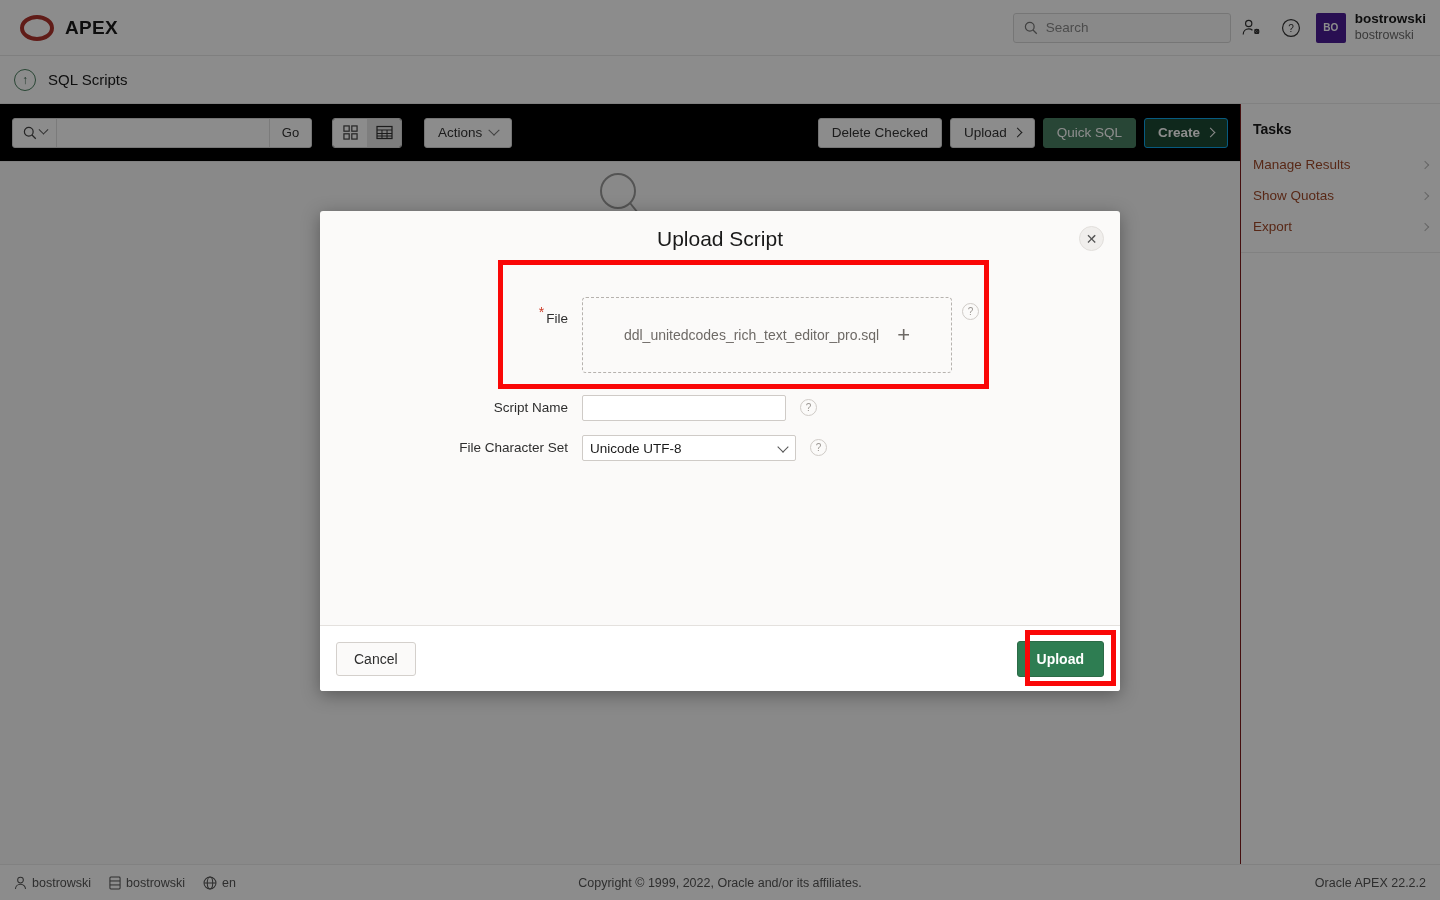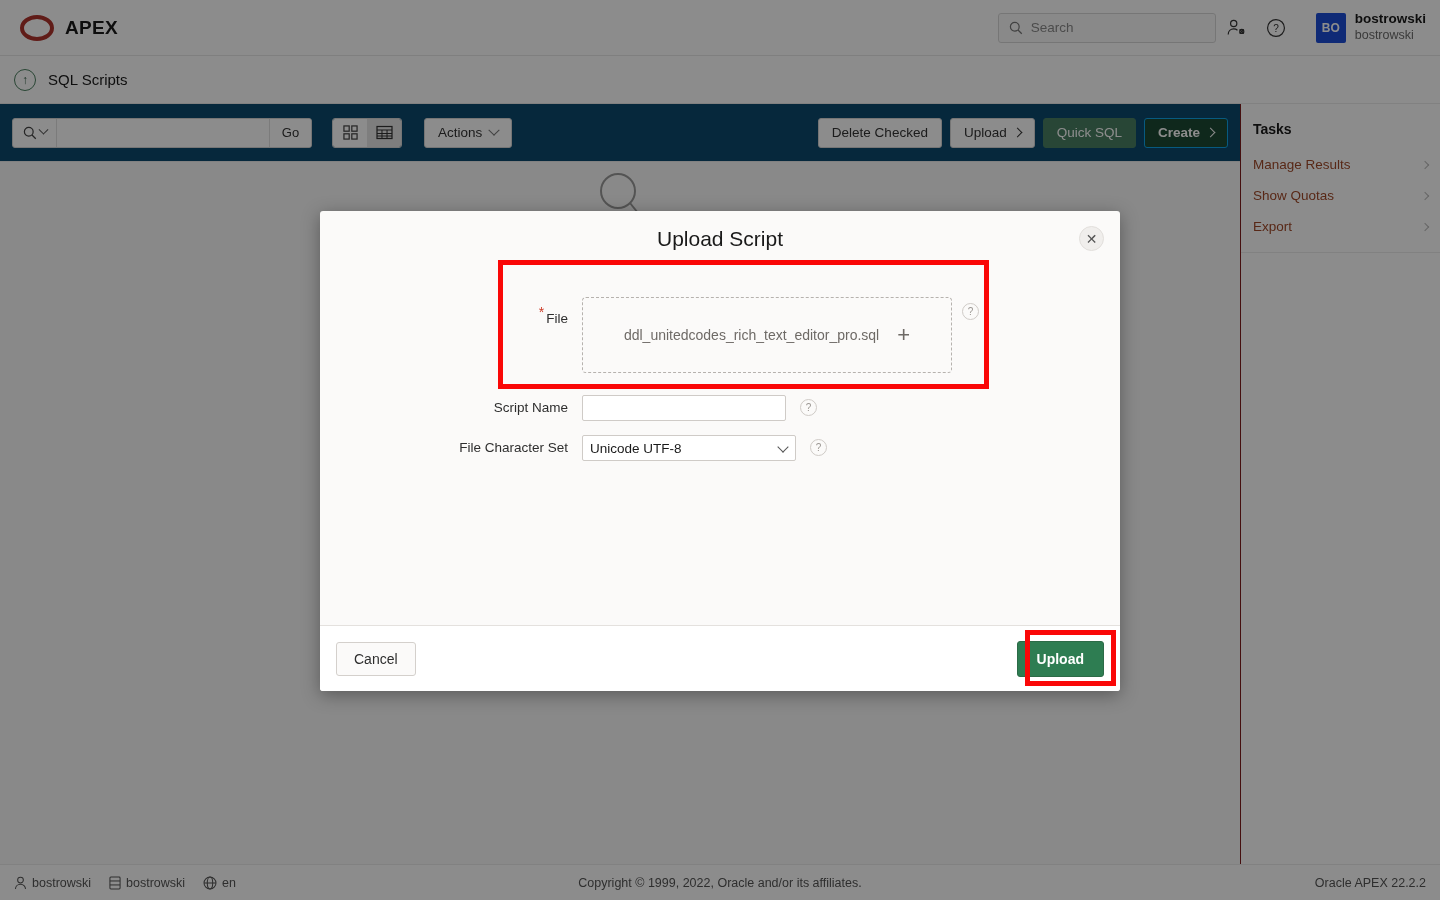--- a/index.html
+++ b/index.html
@@ -50,23 +50,23 @@
   .searchbox {
     width: 218px; height: 30px; border: 1px solid #d8d8d8; border-radius: 3px;
     background: #fafafa; display: flex; align-items: center; padding: 0 10px; gap: 8px; margin-left: 20px;
   }
   .searchbox .ph { font-size: 13.5px; color: #8a8a8a; }
   .icon-btn {
     width: 40px; height: 40px; display: flex; align-items: center; justify-content: center;
     cursor: pointer;
   }
   .avatar {
-    width: 30px; height: 30px; background: #1d4ed8; color: #fff;
+    width: 30px; height: 30px; background: #4c1d95; color: #fff;
     display: flex; align-items: center; justify-content: center;
-    font-size: 12px; font-weight: bold; border-radius: 2px; margin-left: 20px;
+    font-size: 10px; font-weight: bold; border-radius: 2px; margin-left: 5px;
   }
   .userblock { margin-left: 9px; line-height: 1.25; }
   .userblock .u1 { font-size: 13.5px; font-weight: bold; color: #1a1a1a; }
   .userblock .u2 { font-size: 12.5px; color: #6b6b6b; }
 
   
   .crumbbar {
     position: absolute; top: 56px; left: 0; width: 1440px; height: 48px;
     background: #ffffff; border-bottom: 1px solid #ececec;
     display: flex; align-items: center; padding-left: 14px;
@@ -74,21 +74,21 @@
   .crumb-circle {
     width: 22px; height: 22px; border: 1.4px solid #4c8060; border-radius: 50%;
     display: flex; align-items: center; justify-content: center; color: #38604a;
     font-size: 12px; cursor: pointer;
   }
   .crumb-label { margin-left: 12px; font-size: 15px; color: #1a1a1a; }
 
   
   .toolbar {
     position: absolute; top: 104px; left: 0; width: 1240px; height: 58px;
-    background: #0c4a6e; display: flex; align-items: center;
+    background: #000000; display: flex; align-items: center;
     border-bottom: 1px solid #ececec;
   }
   .srchgrp {
     display: flex; align-items: center; height: 30px; margin-left: 12px;
     border: 1px solid #d5d5d5; border-radius: 3px; overflow: hidden; background: #fff;
   }
   .srch-ic {
     width: 44px; height: 28px; display: flex; align-items: center; justify-content: center;
     gap: 3px; border-right: 1px solid #e0e0e0; cursor: pointer;
   }

